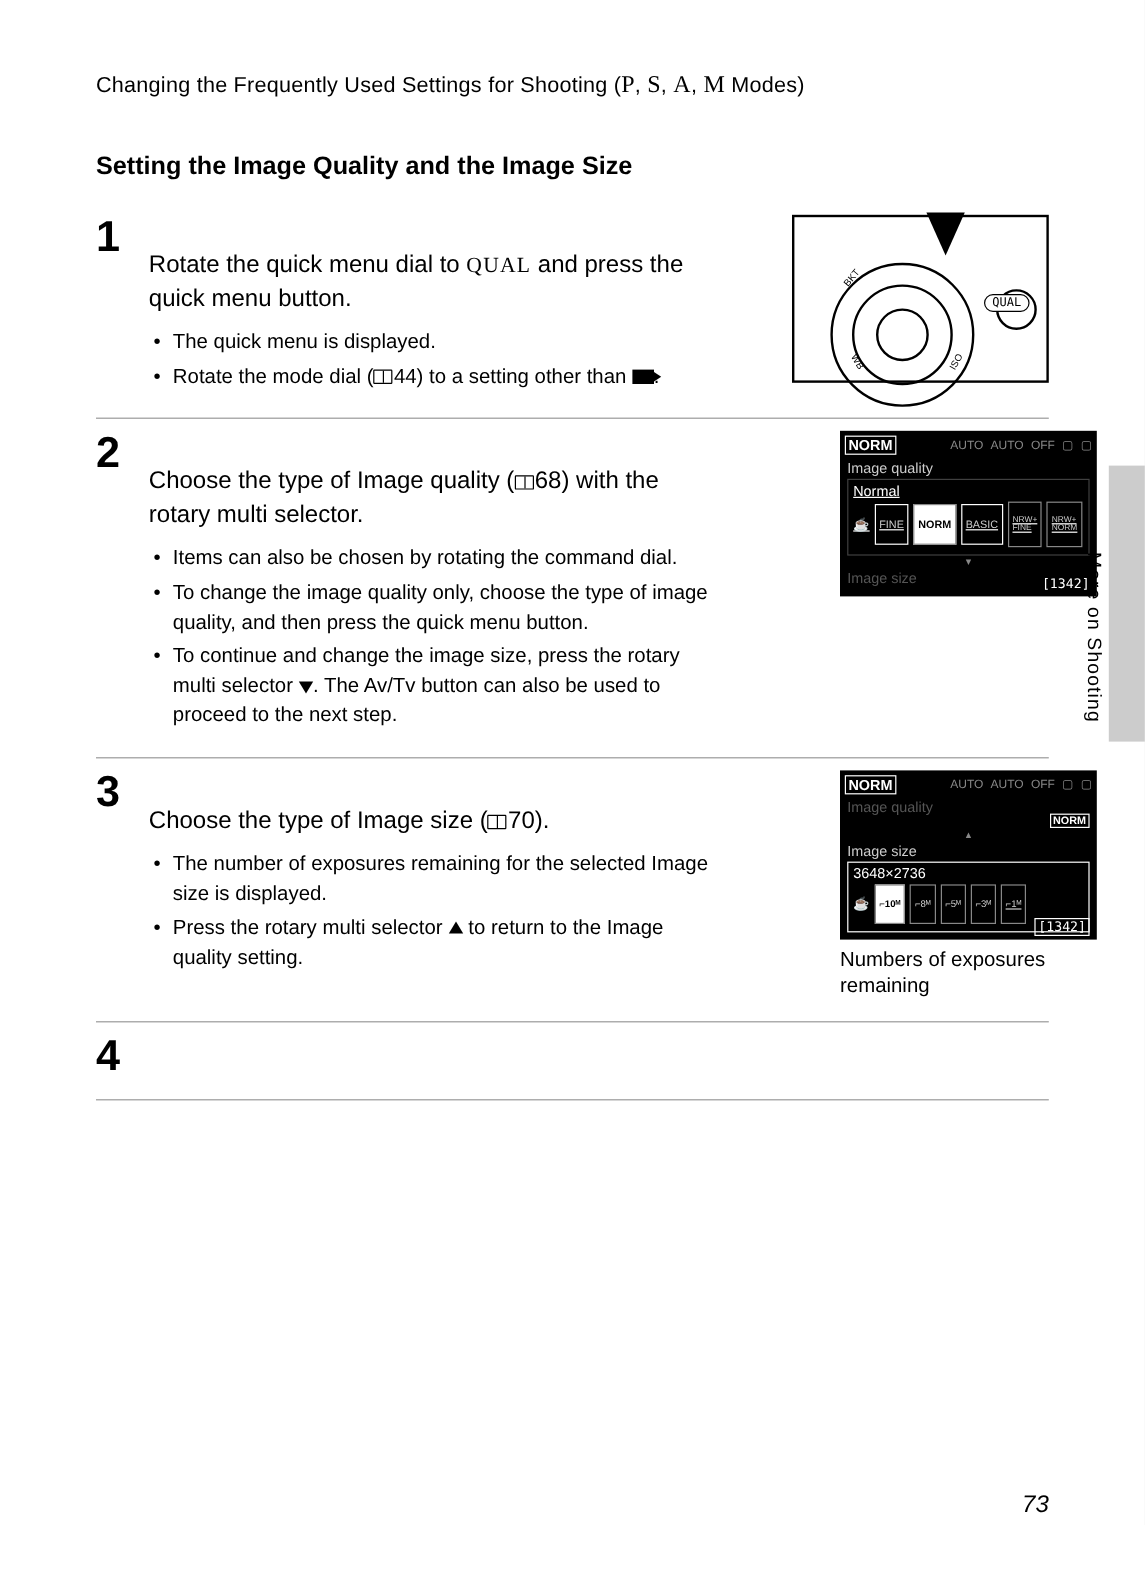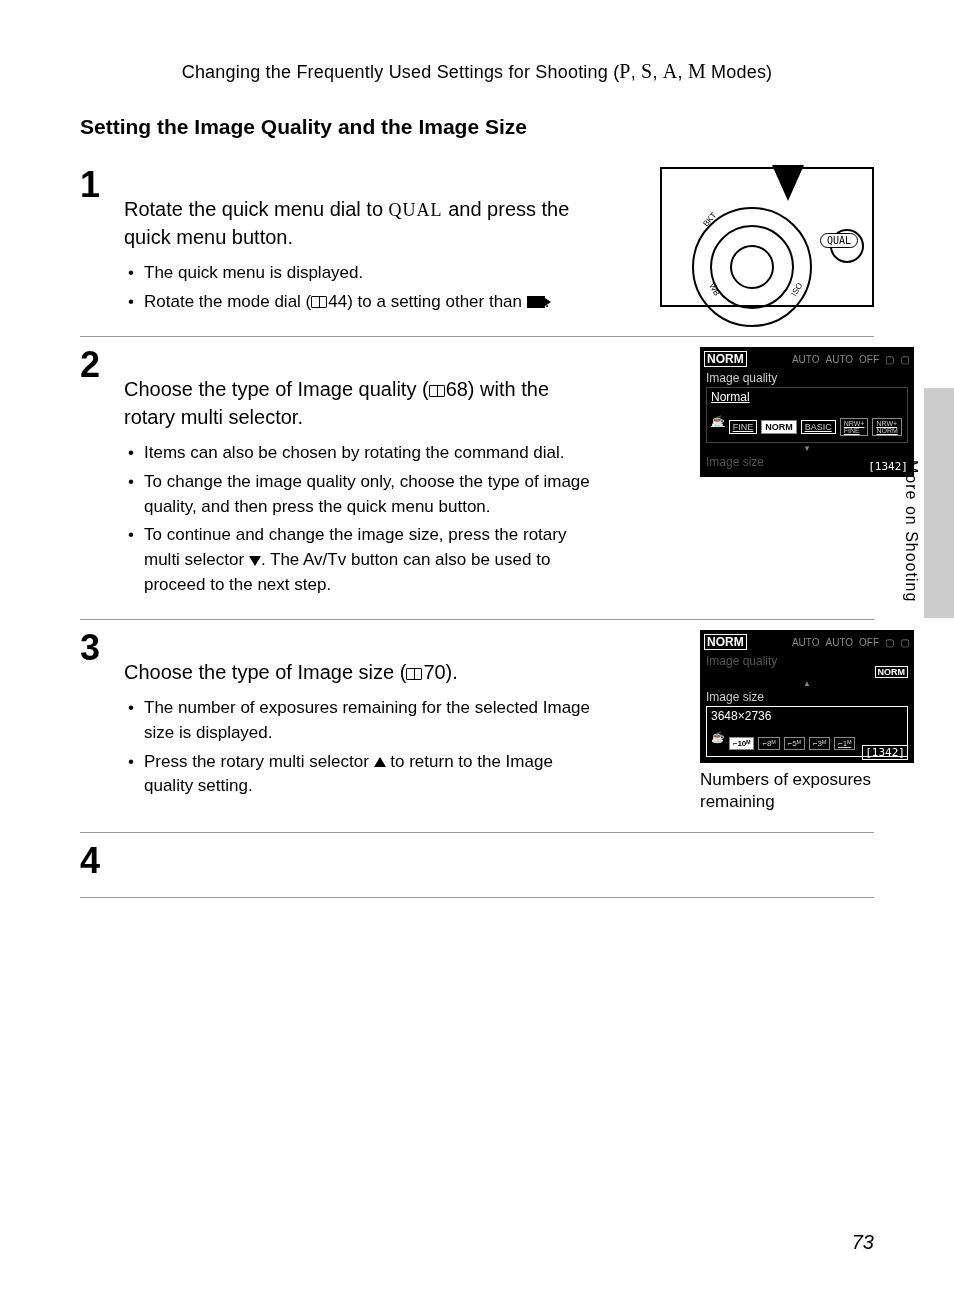--- a/index.html
+++ b/index.html
@@ -13,23 +13,23 @@
   }
   .page {
     background: #fff;
     width: 954px;
     height: 1314px;
     position: absolute;
     top: 0; left: 0;
     padding: 60px 80px 40px 80px;
   }
   .header-line {
-    text-align: center;
+    text-align: left;
     font-size: 18px;
-    margin-bottom: 32px;
+    margin-bottom: 44px;
     letter-spacing: 0.2px;
   }
   .mode-letter { font-family: Georgia, serif; font-size: 20px; font-weight: normal; }
   .subheading {
     font-weight: bold;
     font-size: 21px;
     margin-bottom: 18px;
   }
   .step {
     display: flex;
@@ -103,21 +103,21 @@
     color: #fff;
     font-size: 11px;
     padding: 4px 4px 6px 4px;
     position: relative;
   }
   .lcd .toprow { display:flex;gap:6px;font-size:10px;color:#888;margin-bottom:4px;align-items:center;}
   .lcd .toprow .norm{color:#fff;font-weight:bold;font-size:12px;border:1px solid #fff;padding:0 2px;}
   .lcd .lbl{color:#ccc;font-size:12px;margin:2px 2px;}
   .lcd .lbl.dim{color:#555;}
   .lcd .optrow{display:flex;gap:4px;margin:2px 2px;align-items:center;}
-  .lcd .opt{border:1px solid #888;font-size:9px;padding:1px 3px;color:#ccc;margin-top:12px;}
+  .lcd .opt{border:1px solid #888;font-size:9px;padding:11px 3px;color:#ccc;}
   .lcd .opt.inv{background:#fff;color:#000;font-weight:bold;}
   .lcd .opt.bd{border:1px solid #fff;}
   .lcd .subval{color:#fff;font-size:12px;margin-left:2px;}
   .lcd .count{position:absolute;right:6px;bottom:4px;color:#fff;font-size:11px;font-family:monospace;}
   .lcd .topbox{position:absolute;right:6px;top:36px;border:1px solid #fff;color:#fff;font-size:9px;padding:0 2px;font-weight:bold;}
   .fig-caption{font-size:17px;margin-top:6px;line-height:1.3;}
   .side-tab {
     position: absolute;
     right: 0;
     top: 388px;
@@ -129,21 +129,21 @@
     position: absolute;
     right: 34px;
     top: 460px;
     writing-mode: vertical-rl;
     font-size: 16px;
     letter-spacing: 1px;
   }
   .pagenum {
     position: absolute;
     right: 80px;
-    bottom: 60px;
+    bottom: 48px;
     font-style: italic;
     font-size: 20px;
   }
   .lcdwrap{float:right;width:174px;}
   .countbox{border:1px solid #fff;padding:0 2px;}
   .clearfix::after{content:"";display:table;clear:both;}
   .arrowdown-big{position:absolute;top:-4px;left:110px;width:0;height:0;border-left:16px solid transparent;border-right:16px solid transparent;border-top:36px solid #000;}
   .qual-slot{position:absolute;top:64px;right:14px;border:1.5px solid #000;border-radius:10px;padding:1px 6px;font-size:10px;font-family:monospace;background:#fff;}
 </style>
 </head>

